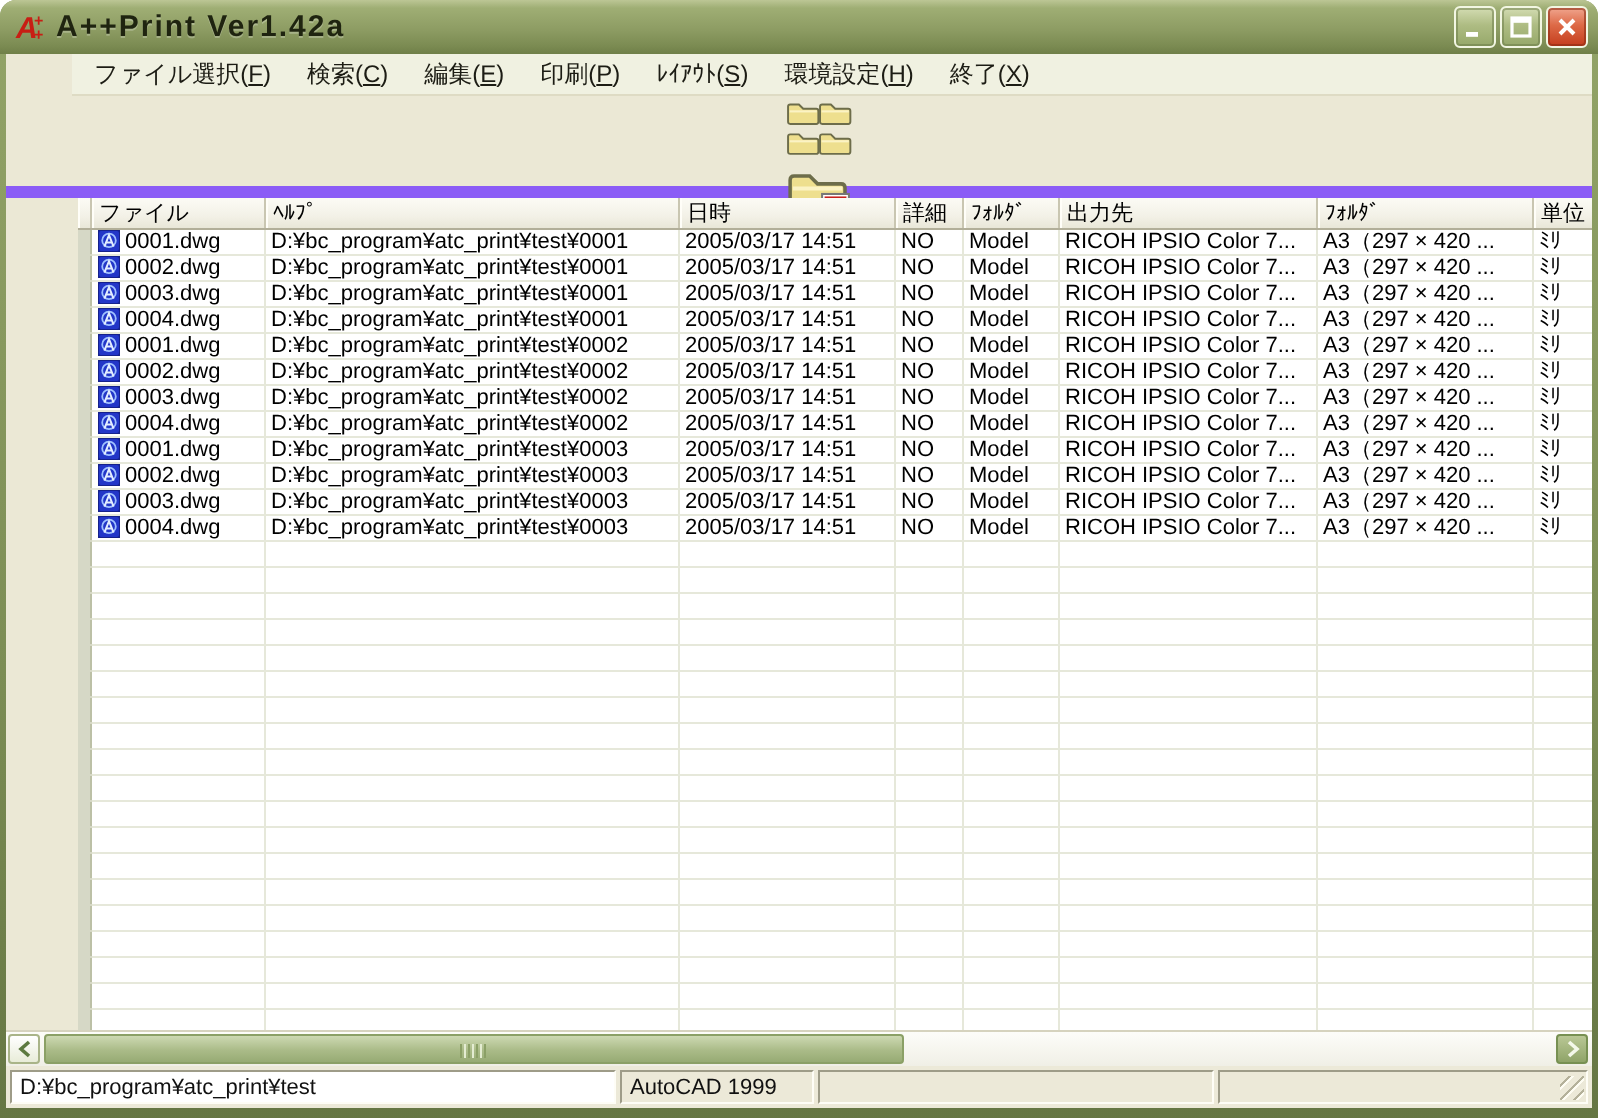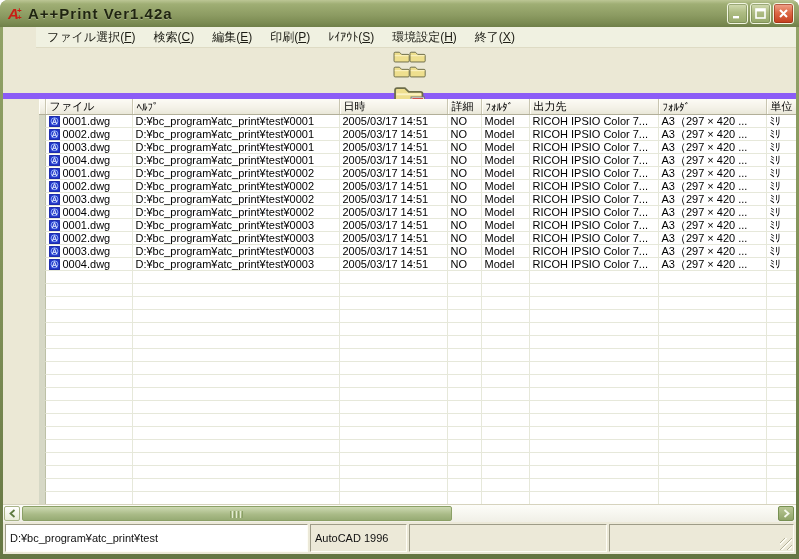--- a/index.html
+++ b/index.html
@@ -66,21 +66,21 @@
   .sbtn{position:absolute;top:1px;width:16px;height:15px;border-radius:2px;box-sizing:border-box;
     display:flex;align-items:center;justify-content:center;font-size:9px;font-weight:bold;}
   .sbtn.left{left:1px;background:linear-gradient(180deg,#ffffff,#e8ecd8);border:1px solid #a9b488;color:#5d7a40;}
   .sbtn.right{right:2px;background:linear-gradient(180deg,#b9c795,#8fa468);border:1px solid #779052;color:#f4f8ea;}
   .sthumb{position:absolute;top:1px;left:19px;width:430px;height:15px;border-radius:2px;
     background:linear-gradient(180deg,#cdd9b2 0%,var(--thumb) 55%,#97ab74 100%);
     border:1px solid #8ba066;box-sizing:border-box;}
   .sgrip{position:absolute;top:4px;left:50%;width:14px;height:7px;transform:translateX(-50%);
     background:repeating-linear-gradient(90deg,#8ba066 0 1px,transparent 1px 2px,#e4ecd2 2px 3px,transparent 3px 4px);}
   
-  .statusbar{height:32px;background:var(--status-bg);display:flex;align-items:stretch;
+  .statusbar{height:21px;background:var(--status-bg);display:flex;align-items:stretch;
     padding:2px 2px 2px 2px;box-sizing:border-box;gap:2px;font-size:11px;color:#111;justify-content:center;}
   .spanel{border:1px solid;border-color:#9e9c88 #fefdf6 #fefdf6 #9e9c88;
     display:flex;align-items:center;padding:0 4px;box-sizing:border-box;white-space:nowrap;overflow:hidden;}
   .spanel.path{width:303px;background:#fff;}
   .spanel.app{width:97px;}
   .spanel.p3{width:198px;}
   .spanel.p4{flex:1;position:relative;}
   .grip{position:absolute;right:1px;bottom:1px;width:12px;height:12px;
     background:repeating-linear-gradient(135deg,transparent 0 3px,#b4b19a 3px 4px,#fdfcf2 4px 5px);}
 </style>
@@ -758,20 +758,20 @@
           <div class="sgrip"></div>
         </div>
       <div class="sbtn right">
         <svg width="7" height="9" viewBox="0 0 7 9">
             <path d="M1.5 1 L5.5 4.5 L1.5 8" fill="none" stroke="#f4f8ea" stroke-width="1.8"></path>
           </svg>
       </div>
     </div>
     <div class="statusbar">
       <div class="spanel path">D:¥bc_program¥atc_print¥test</div>
-      <div class="spanel app">AutoCAD 1996</div>
+      <div class="spanel app">AutoCAD 1999</div>
       <div class="spanel p3"></div>
       <div class="spanel p4">
           <div class="grip"></div>
         </div>
     </div>
   </div>
 </div>
 
 </body></html>

